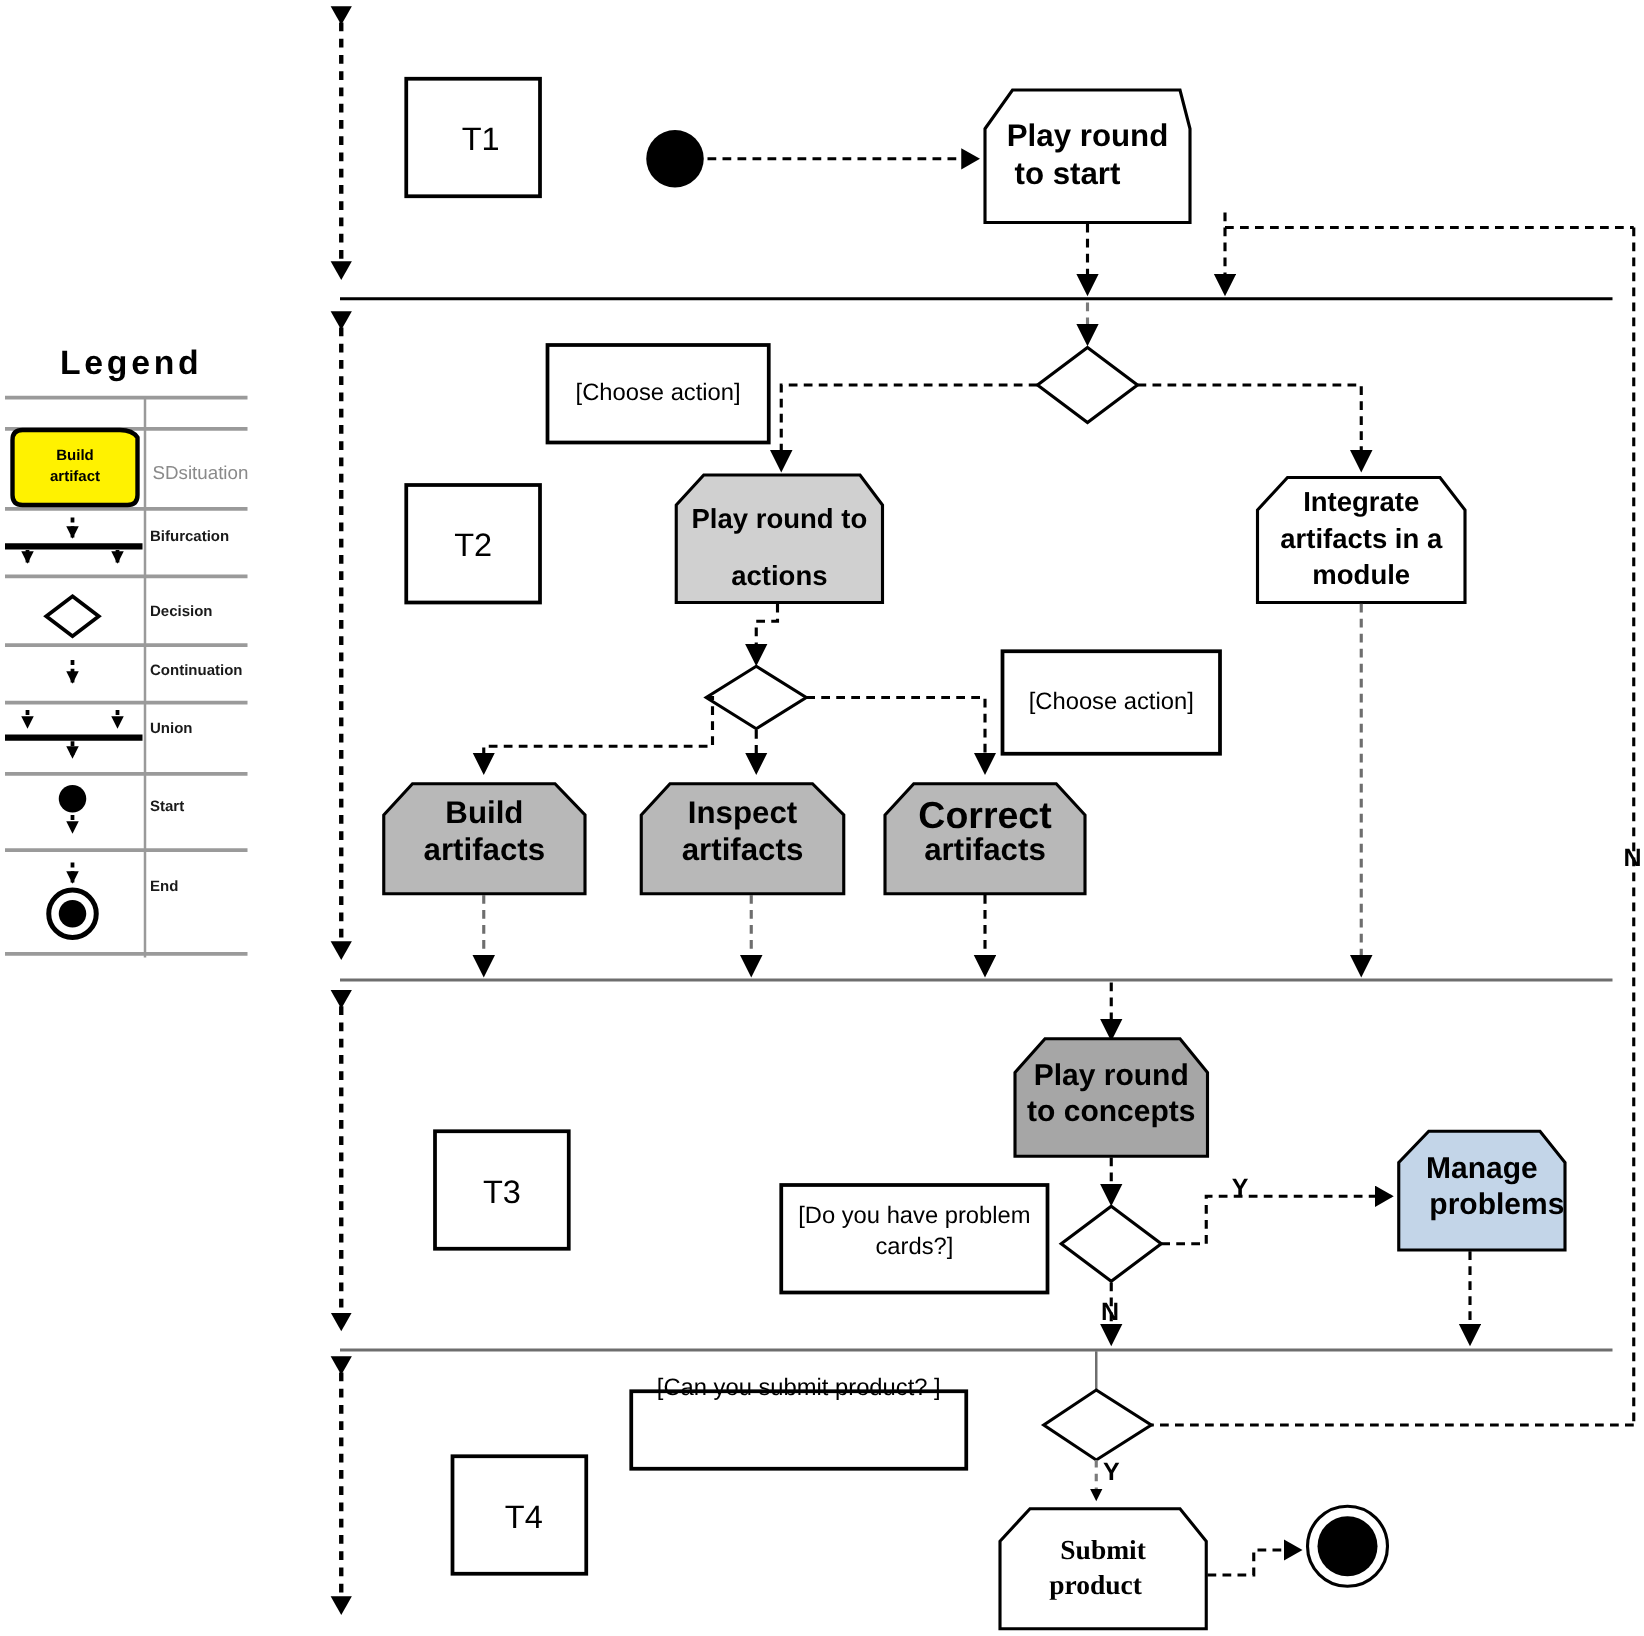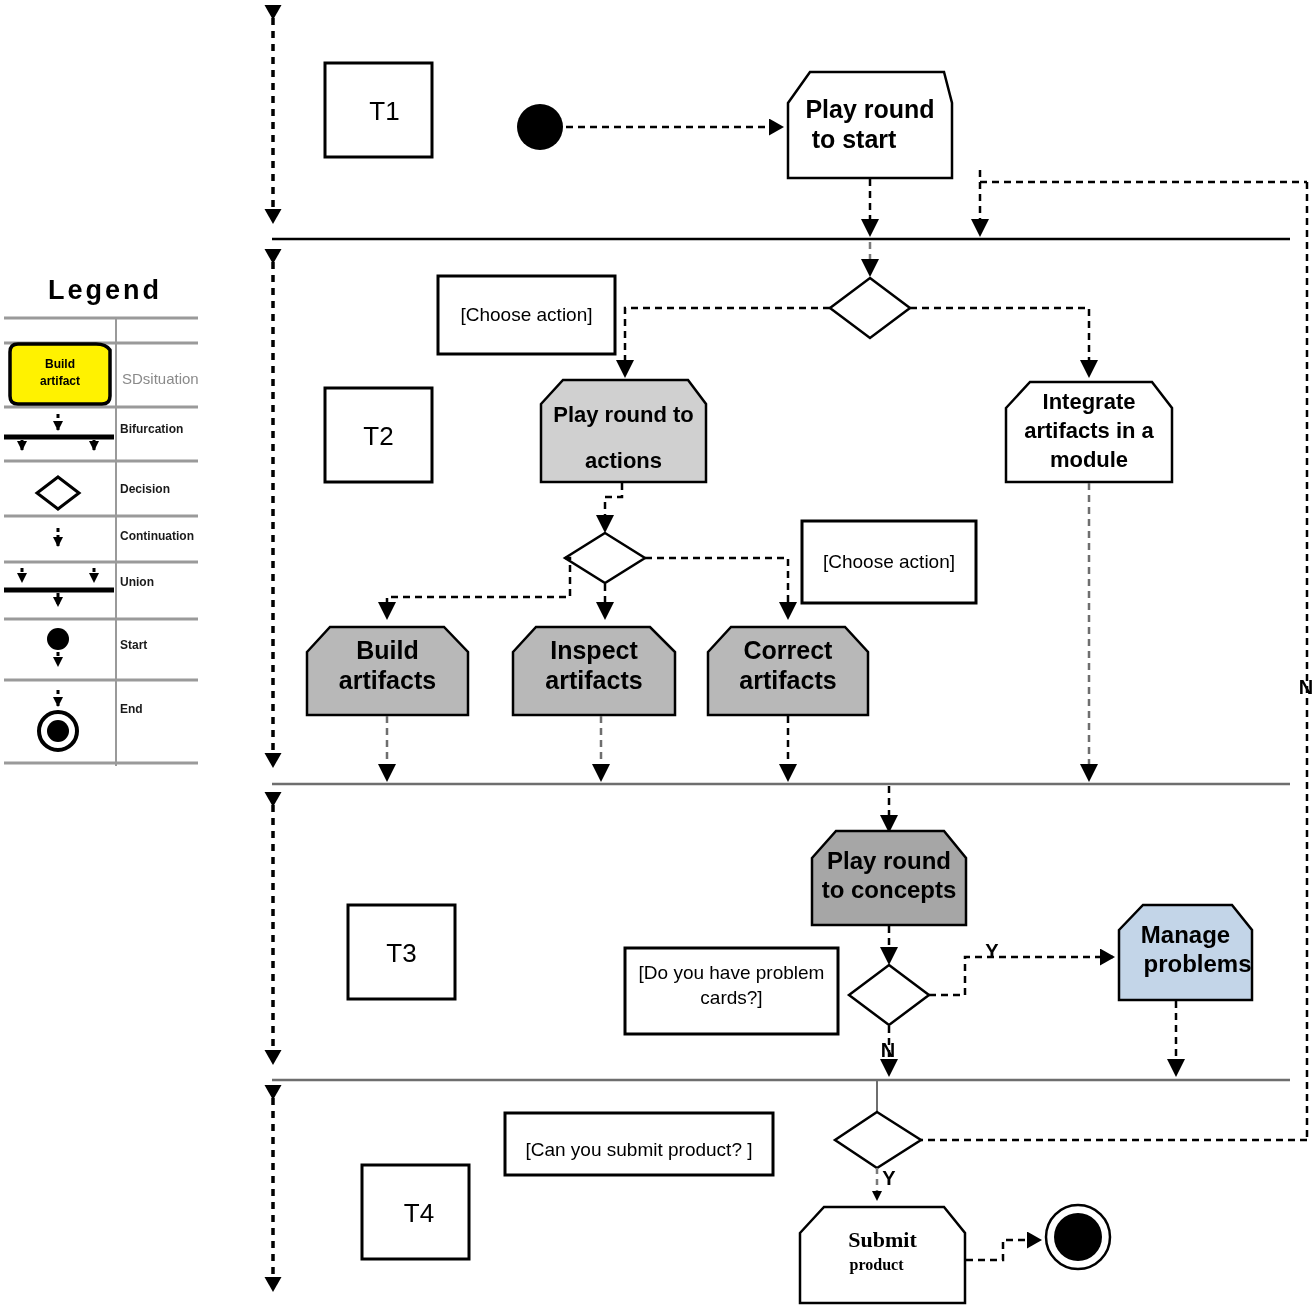--- a/index.html
+++ b/index.html
@@ -227,36 +227,36 @@
   <div class="lbl nodetext" style="left:1006px;top:390px;width:166px;font-size:22px;">Integrate</div>
   <div class="lbl nodetext" style="left:1006px;top:419px;width:166px;font-size:22px;">artifacts in a</div>
   <div class="lbl nodetext" style="left:1006px;top:448px;width:166px;font-size:22px;">module</div>
 
   <div class="lbl nodetext" style="left:307px;top:637px;width:161px;font-size:25px;">Build</div>
   <div class="lbl nodetext" style="left:307px;top:667px;width:161px;font-size:25px;">artifacts</div>
 
   <div class="lbl nodetext" style="left:513px;top:637px;width:162px;font-size:25px;">Inspect</div>
   <div class="lbl nodetext" style="left:513px;top:667px;width:162px;font-size:25px;">artifacts</div>
 
-  <div class="lbl nodetext" style="left:708px;top:637px;width:160px;font-size:25px;">Correct</div>
+  <div class="lbl nodetext" style="left:708px;top:637px;width:160px;font-size:30px;">Correct</div>
   <div class="lbl nodetext" style="left:708px;top:667px;width:160px;font-size:25px;">artifacts</div>
 
   <div class="lbl nodetext" style="left:812px;top:848px;width:154px;font-size:24px;">Play round</div>
   <div class="lbl nodetext" style="left:812px;top:877px;width:154px;font-size:24px;">to concepts</div>
 
   <div class="lbl nodetext" style="left:1119px;top:922px;width:133px;font-size:24px;">Manage</div>
   <div class="lbl nodetext" style="left:1119px;top:951px;width:133px;font-size:24px;padding-left:12px;">problems</div>
 
   <div class="lbl nodetext serifnode" style="left:800px;top:1228px;width:165px;font-size:22px;">Submit</div>
-  <div class="lbl nodetext serifnode" style="left:800px;top:1256px;width:153px;font-size:16px;">product</div>
+  <div class="lbl nodetext serifnode" style="left:800px;top:1256px;width:153px;font-size:22px;">product</div>
 
   <div class="lbl guard" style="left:438px;top:304px;width:177px;">[Choose action]</div>
   <div class="lbl guard" style="left:802px;top:551px;width:174px;">[Choose action]</div>
   <div class="lbl guard" style="left:625px;top:962px;width:213px;">[Do you have problem</div>
   <div class="lbl guard" style="left:625px;top:987px;width:213px;">cards?]</div>
-  <div class="lbl guard" style="left:505px;top:1139px;width:268px;">[Can you submit product? ]</div>
+  <div class="lbl guard" style="left:505px;top:1100px;width:268px;">[Can you submit product? ]</div>
 
   <div class="lbl yn" style="left:980px;top:940px;width:24px;">Y</div>
   <div class="lbl yn" style="left:876px;top:1039px;width:24px;">N</div>
   <div class="lbl yn" style="left:877px;top:1167px;width:24px;">Y</div>
   <div class="lbl yn" style="left:1294px;top:676px;width:24px;">N</div>
 
 </div>
 
 </body></html>

